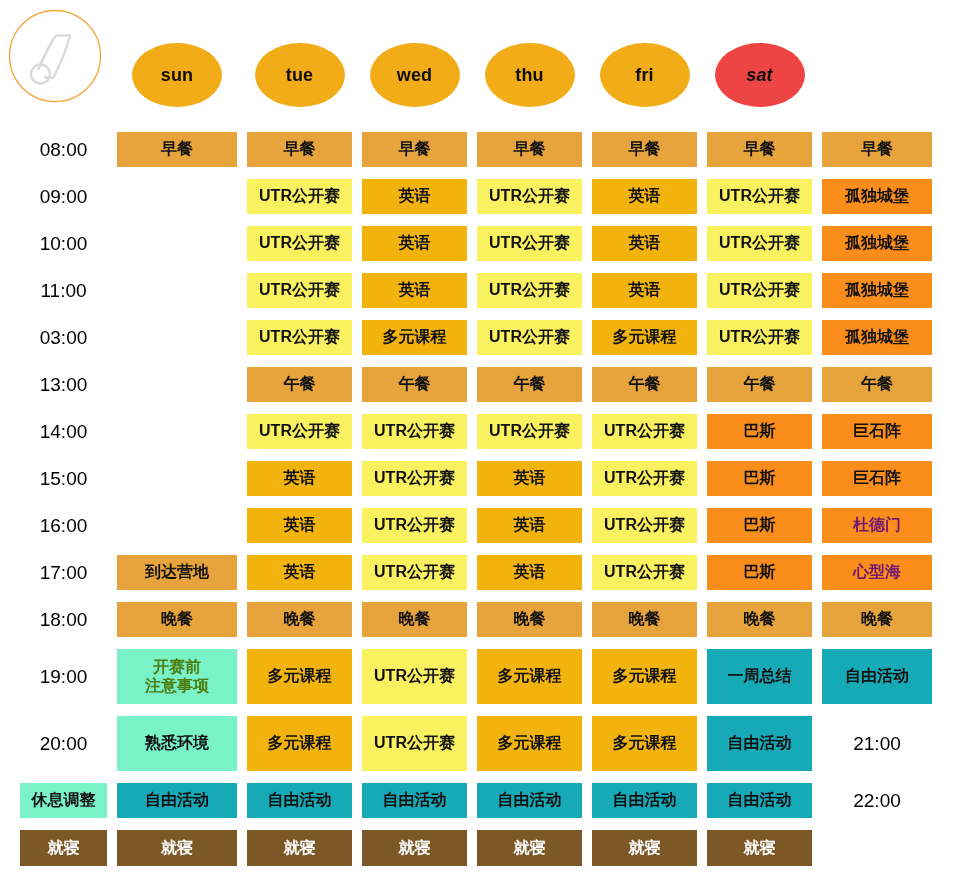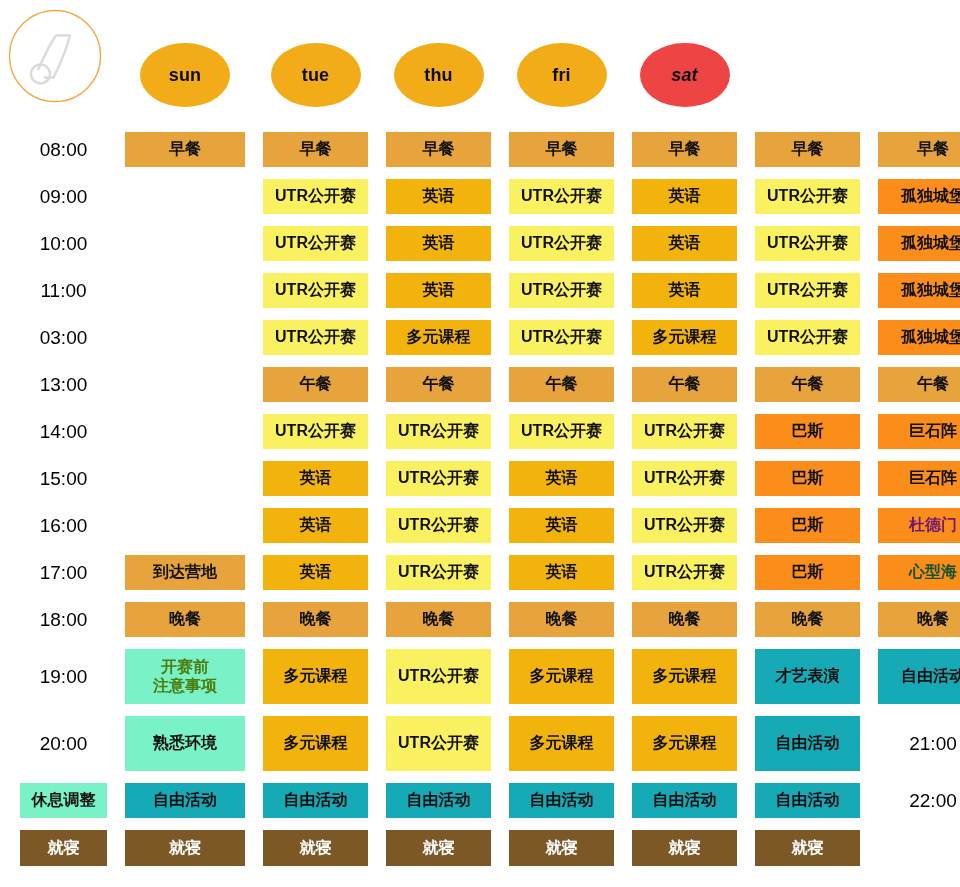--- a/index.html
+++ b/index.html
@@ -5,21 +5,21 @@
   html,body{margin:0;padding:0;}
   body{
     width:960px;height:887px;background:#ffffff;position:relative;
     font-family:"Liberation Sans","DejaVu Sans",sans-serif;
     -webkit-font-smoothing:antialiased;overflow:hidden;
   }
   .wrap{padding-left:20px;}
   .header-grid,.schedule-grid{
     display:grid;
     grid-template-columns:87px 120px 105px 105px 105px 105px 105px 110px;
-    column-gap:18px;
+    column-gap:10px;
   }
   .header-grid{height:132px;align-items:end;}
   .day-oval{
     width:90px;height:64px;border-radius:50%;
     margin:0 auto 25px auto;
     display:flex;align-items:center;justify-content:center;
     font-weight:700;font-size:18px;color:#0d0d0d;letter-spacing:.2px;
   }
   .schedule-grid{row-gap:12px;}
   .time-label{
@@ -43,20 +43,21 @@
     <circle cx="33.5" cy="66" r="9.5"></circle>
   </g>
 </svg>
 
 <div class="wrap">
 
   <div class="header-grid">
     <div></div>
     <div class="day-oval" style="background: rgb(242, 172, 23);">sun</div>
     <div class="day-oval" style="background: rgb(242, 172, 23);">tue</div>
+    <div class="day-oval" style="background: rgb(242, 172, 23);">wed</div>
     <div class="day-oval" style="background: rgb(242, 172, 23);">thu</div>
     <div class="day-oval" style="background: rgb(242, 172, 23);">fri</div>
     <div class="day-oval" style="background: #ef4444; font-style: italic;">sat</div>
   </div>
 
   <div class="schedule-grid" style="grid-template-rows: 35px 35px 35px 35px 35px 35px 35px 35px 35px 35px 35px 55px 55px 35px 36px;">
       <div class="time-label">08:00</div>
       <div class="cell" style="background: rgb(231, 164, 60); color: rgb(17, 17, 17);">早餐</div>
       <div class="cell" style="background: rgb(231, 164, 60); color: rgb(17, 17, 17);">早餐</div>
       <div class="cell" style="background: rgb(231, 164, 60); color: rgb(17, 17, 17);">早餐</div>
@@ -128,37 +129,37 @@
       <div class="cell" style="background: rgb(250, 241, 97); color: rgb(17, 17, 17);">UTR公开赛</div>
       <div class="cell" style="background: rgb(251, 141, 27); color: rgb(17, 17, 17);">巴斯</div>
       <div class="cell" style="background: rgb(251, 141, 27); color: #701a75;">杜德门</div>
       <div class="time-label">17:00</div>
       <div class="cell" style="background: rgb(231, 164, 60); color: rgb(17, 17, 17);">到达营地</div>
       <div class="cell" style="background: rgb(243, 179, 13); color: rgb(17, 17, 17);">英语</div>
       <div class="cell" style="background: rgb(250, 241, 97); color: rgb(17, 17, 17);">UTR公开赛</div>
       <div class="cell" style="background: rgb(243, 179, 13); color: rgb(17, 17, 17);">英语</div>
       <div class="cell" style="background: rgb(250, 241, 97); color: rgb(17, 17, 17);">UTR公开赛</div>
       <div class="cell" style="background: rgb(251, 141, 27); color: rgb(17, 17, 17);">巴斯</div>
-      <div class="cell" style="background: rgb(251, 141, 27); color: #14532d;">心型海</div>
+      <div class="cell" style="background: rgb(251, 141, 27); color: #701a75;">心型海</div>
       <div class="time-label">18:00</div>
       <div class="cell" style="background: rgb(231, 164, 60); color: rgb(17, 17, 17);">晚餐</div>
       <div class="cell" style="background: rgb(231, 164, 60); color: rgb(17, 17, 17);">晚餐</div>
       <div class="cell" style="background: rgb(231, 164, 60); color: rgb(17, 17, 17);">晚餐</div>
       <div class="cell" style="background: rgb(231, 164, 60); color: rgb(17, 17, 17);">晚餐</div>
       <div class="cell" style="background: rgb(231, 164, 60); color: rgb(17, 17, 17);">晚餐</div>
       <div class="cell" style="background: rgb(231, 164, 60); color: rgb(17, 17, 17);">晚餐</div>
       <div class="cell" style="background: rgb(231, 164, 60); color: rgb(17, 17, 17);">晚餐</div>
       <div class="time-label">19:00</div>
       <div class="cell" style="background: rgb(121, 242, 200); color: #4d7c0f;">开赛前
 注意事项</div>
       <div class="cell" style="background: rgb(243, 179, 13); color: rgb(17, 17, 17);">多元课程</div>
       <div class="cell" style="background: rgb(250, 241, 97); color: rgb(17, 17, 17);">UTR公开赛</div>
       <div class="cell" style="background: rgb(243, 179, 13); color: rgb(17, 17, 17);">多元课程</div>
       <div class="cell" style="background: rgb(243, 179, 13); color: rgb(17, 17, 17);">多元课程</div>
-      <div class="cell" style="background: rgb(22, 169, 182); color: rgb(17, 17, 17);">才艺表演</div>
+      <div class="cell" style="background: rgb(22, 169, 182); color: rgb(17, 17, 17);">一周总结</div>
       <div class="cell" style="background: rgb(22, 169, 182); color: rgb(17, 17, 17);">自由活动</div>
       <div class="time-label">20:00</div>
       <div class="cell" style="background: rgb(121, 242, 200); color: rgb(17, 17, 17);">熟悉环境</div>
       <div class="cell" style="background: rgb(243, 179, 13); color: rgb(17, 17, 17);">多元课程</div>
       <div class="cell" style="background: rgb(250, 241, 97); color: rgb(17, 17, 17);">UTR公开赛</div>
       <div class="cell" style="background: rgb(243, 179, 13); color: rgb(17, 17, 17);">多元课程</div>
       <div class="cell" style="background: rgb(243, 179, 13); color: rgb(17, 17, 17);">多元课程</div>
       <div class="cell" style="background: rgb(22, 169, 182); color: rgb(17, 17, 17);">自由活动</div>
       <div class="time-label">21:00</div>
       <div class="cell" style="background: rgb(121, 242, 200); color: rgb(17, 17, 17);">休息调整</div>

